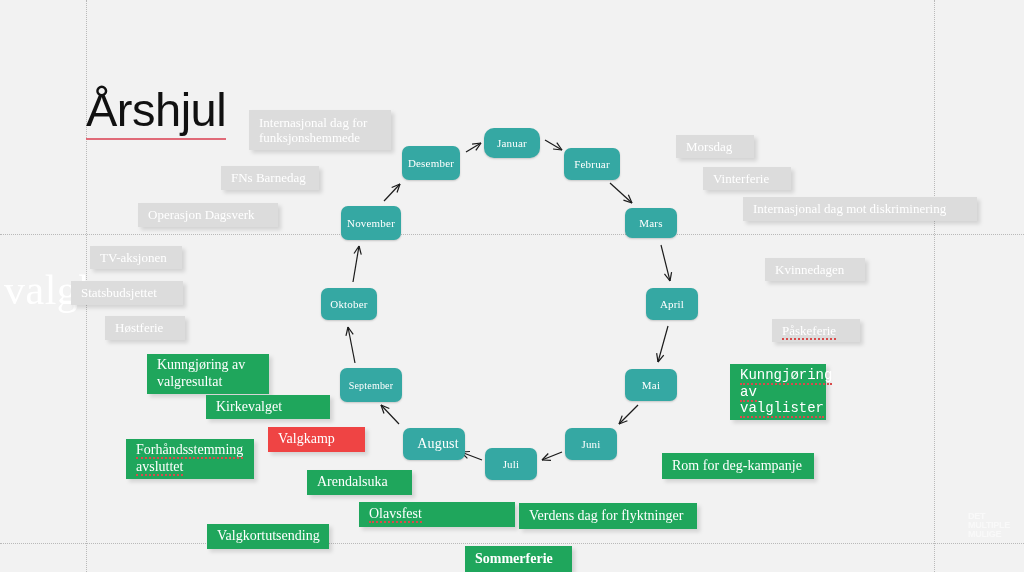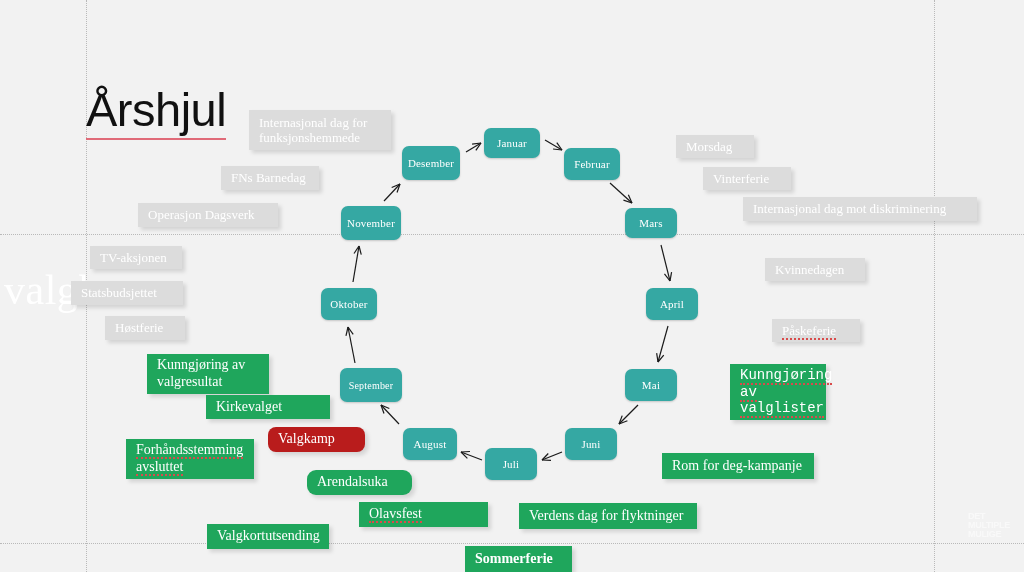--- a/index.html
+++ b/index.html
@@ -169,28 +169,28 @@
         <line x1="359" y1="246" x2="354.0290900265434" y2="253.50266979386603" stroke="#1a1a1a" stroke-width="1.2"></line>
       </g>
       <g>
         <line x1="384" y1="201" x2="400" y2="184" stroke="#1a1a1a" stroke-width="1.2"></line>
         <line x1="400" y1="184" x2="397.04019008976815" y2="192.49938381856552" stroke="#1a1a1a" stroke-width="1.2"></line>
         <line x1="400" y1="184" x2="391.69542922887706" y2="187.46902065537392" stroke="#1a1a1a" stroke-width="1.2"></line>
       </g>
     </svg>
 
   <div id="months-layer">
-      <div class="month" style="left: 484px; top: 128px; width: 56px; height: 30px; font-size: 11px; background: rgb(53, 168, 163);">Januar</div>
+      <div class="month" style="left: 484px; top: 128px; width: 56px; height: 30px; font-size: 11px; background: rgb(53, 168, 163); border-radius: 10px;">Januar</div>
       <div class="month" style="left: 564px; top: 148px; width: 56px; height: 32px; font-size: 11px; background: rgb(53, 168, 163);">Februar</div>
       <div class="month" style="left: 625px; top: 208px; width: 52px; height: 30px; font-size: 11px; background: rgb(53, 168, 163);">Mars</div>
       <div class="month" style="left: 646px; top: 288px; width: 52px; height: 32px; font-size: 11px; background: rgb(53, 168, 163);">April</div>
       <div class="month" style="left: 625px; top: 369px; width: 52px; height: 32px; font-size: 11px; background: rgb(53, 168, 163);">Mai</div>
       <div class="month" style="left: 565px; top: 428px; width: 52px; height: 32px; font-size: 11px; background: rgb(53, 168, 163);">Juni</div>
       <div class="month" style="left: 485px; top: 448px; width: 52px; height: 32px; font-size: 11px; background: rgb(53, 168, 163);">Juli</div>
-      <div class="month" style="left: 403px; top: 428px; width: 54px; height: 32px; font-size: 11px; background: rgb(53, 168, 163);">August</div>
+      <div class="month" style="left: 403px; top: 428px; width: 54px; height: 32px; font-size: 14px; background: rgb(53, 168, 163); padding-left: 8px;">August</div>
       <div class="month" style="left: 340px; top: 368px; width: 62px; height: 34px; font-size: 10px; background: rgb(53, 168, 163);">September</div>
       <div class="month" style="left: 321px; top: 288px; width: 56px; height: 32px; font-size: 11px; background: rgb(53, 168, 163);">Oktober</div>
       <div class="month" style="left: 341px; top: 206px; width: 60px; height: 34px; font-size: 11px; background: rgb(53, 168, 163);">November</div>
       <div class="month" style="left: 402px; top: 146px; width: 58px; height: 34px; font-size: 11px; background: rgb(53, 168, 163);">Desember</div>
     </div>
 
   <div id="events-layer">
       <div class="ev gray" style="left: 249px; top: 110px; width: 142px; min-height: 40px; font-size: 13px; background: rgb(220, 220, 220);"><span>Internasjonal dag for
 funksjonshemmede</span></div>
       <div class="ev gray" style="left: 221px; top: 166px; width: 98px; min-height: 24px; font-size: 13px; background: rgb(220, 220, 220);"><span>FNs Barnedag</span></div>
@@ -199,24 +199,24 @@
       <div class="ev gray" style="left: 71px; top: 281px; width: 112px; min-height: 24px; font-size: 13px; background: rgb(220, 220, 220);"><span>Statsbudsjettet</span></div>
       <div class="ev gray" style="left: 105px; top: 316px; width: 80px; min-height: 24px; font-size: 13px; background: rgb(220, 220, 220);"><span>Høstferie</span></div>
       <div class="ev gray" style="left: 676px; top: 135px; width: 78px; min-height: 23px; font-size: 13px; background: rgb(220, 220, 220);"><span>Morsdag</span></div>
       <div class="ev gray" style="left: 703px; top: 167px; width: 88px; min-height: 23px; font-size: 13px; background: rgb(220, 220, 220);"><span>Vinterferie</span></div>
       <div class="ev gray" style="left: 730px; top: 197px; width: 234px; min-height: 24px; font-size: 13px; background: rgb(220, 220, 220); margin-left: 13px;"><span>Internasjonal dag mot diskriminering</span></div>
       <div class="ev gray" style="left: 765px; top: 258px; width: 100px; min-height: 23px; font-size: 13px; background: rgb(220, 220, 220);"><span>Kvinnedagen</span></div>
       <div class="ev gray" style="left: 772px; top: 319px; width: 88px; min-height: 23px; font-size: 13px; background: rgb(220, 220, 220);"><span><span class="mis">Påskeferie</span></span></div>
       <div class="ev green" style="left: 147px; top: 354px; width: 122px; min-height: 40px; font-size: 14px; background: rgb(31, 166, 92);"><span>Kunngjøring av
 valgresultat</span></div>
       <div class="ev green" style="left: 206px; top: 395px; width: 124px; min-height: 24px; font-size: 14px; background: rgb(31, 166, 92);"><span>Kirkevalget</span></div>
-      <div class="ev green" style="left: 268px; top: 427px; width: 97px; min-height: 25px; font-size: 14px; background: #b91c1c; border-radius: 8px;"><span>Valgkamp</span></div>
+      <div class="ev green" style="left: 268px; top: 427px; width: 97px; min-height: 25px; font-size: 14px; background: #ef4444;"><span>Valgkamp</span></div>
       <div class="ev green" style="left: 126px; top: 439px; width: 128px; min-height: 40px; font-size: 14px; background: rgb(31, 166, 92);"><span><span class="mis">Forhåndsstemming</span><br><span class="mis">avsluttet</span></span></div>
-      <div class="ev green" style="left: 307px; top: 470px; width: 105px; min-height: 25px; font-size: 14px; background: rgb(31, 166, 92); border-radius: 9px;"><span>Arendalsuka</span></div>
-      <div class="ev green" style="left: 359px; top: 502px; width: 129px; min-height: 25px; font-size: 14px; background: rgb(31, 166, 92);"><span><span class="mis">Olavsfest</span></span></div>
+      <div class="ev green" style="left: 307px; top: 470px; width: 105px; min-height: 25px; font-size: 14px; background: rgb(31, 166, 92);"><span>Arendalsuka</span></div>
+      <div class="ev green" style="left: 359px; top: 502px; width: 156px; min-height: 25px; font-size: 14px; background: rgb(31, 166, 92);"><span><span class="mis">Olavsfest</span></span></div>
       <div class="ev green" style="left: 207px; top: 524px; width: 122px; min-height: 25px; font-size: 14px; background: rgb(31, 166, 92);"><span>Valgkortutsending</span></div>
       <div class="ev green" style="left: 730px; top: 364px; width: 96px; min-height: 40px; font-size: 14px; background: rgb(31, 166, 92); font-family: Liberation Mono, monospace;"><span><span class="mis">Kunngjøring</span><br><span class="mis">av valglister</span></span></div>
       <div class="ev green" style="left: 662px; top: 453px; width: 152px; min-height: 26px; font-size: 14px; background: rgb(31, 166, 92);"><span>Rom for deg-kampanje</span></div>
       <div class="ev green" style="left: 519px; top: 503px; width: 178px; min-height: 26px; font-size: 14px; background: rgb(31, 166, 92);"><span>Verdens dag for flyktninger</span></div>
       <div class="ev green bold" style="left: 465px; top: 546px; width: 107px; min-height: 26px; font-size: 14px; background: rgb(31, 166, 92);"><span>Sommerferie</span></div>
     </div>
 
   <div class="logo" id="logo" style="left: 968px; top: 512px;">
       <div class="logo-line">DET</div>
       <div class="logo-line">MULTIPLE</div>

